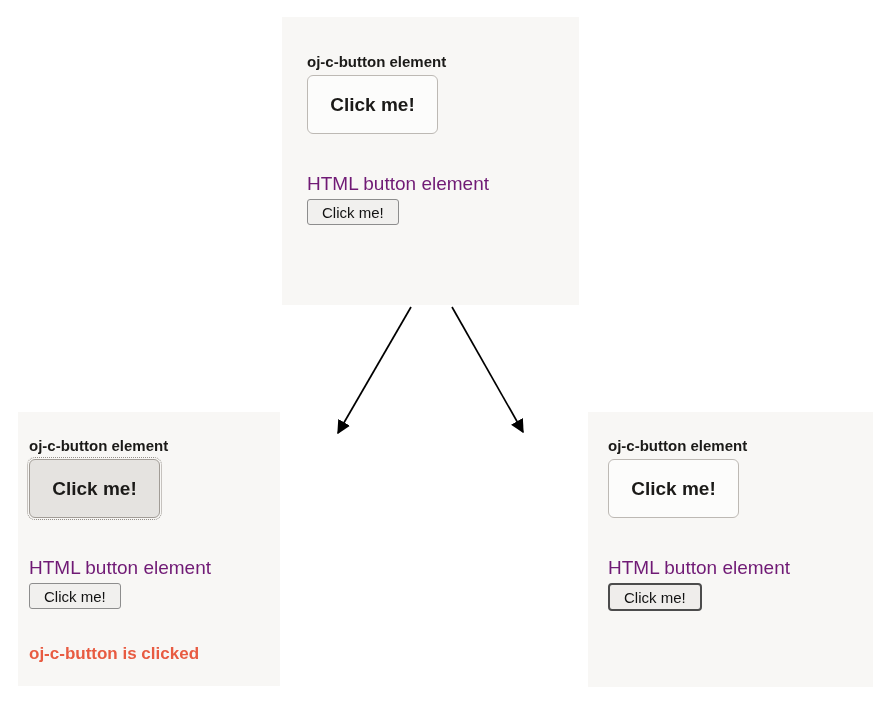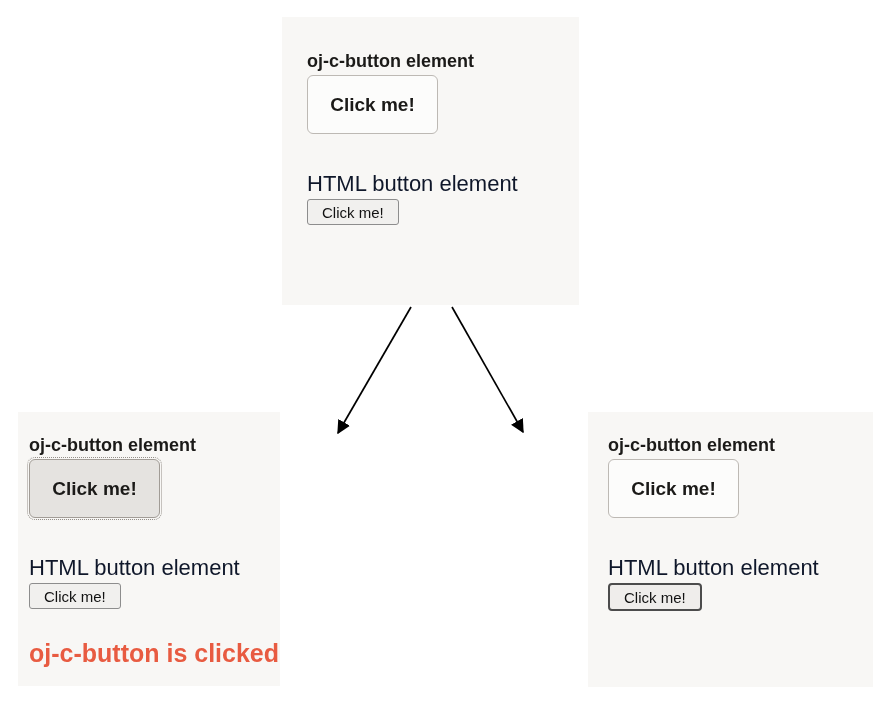--- a/index.html
+++ b/index.html
@@ -12,21 +12,21 @@
   }
   .panel {
     position: absolute;
     background: var(--panel-bg, #f8f7f5);
   }
   .panel-top   { left: 282px; top: 17px;  width: 297px; height: 288px; padding: 35px 0 0 25px; }
   .panel-left  { left: 18px;  top: 412px; width: 262px; height: 274px; padding: 24px 0 0 11px; }
   .panel-right { left: 588px; top: 412px; width: 285px; height: 275px; padding: 24px 0 0 20px; }
 
   .oj-section-label {
-    font-size: 18px;
+    font-size: 15px;
     font-weight: bold;
     line-height: 19px;
     color: #1b1a18;
     margin-bottom: 4px;
   }
   .oj-button {
     display: block;
     width: 131px;
     height: 59px;
     background: #fcfcfb;
@@ -39,24 +39,24 @@
     cursor: pointer;
     text-align: center;
   }
   .oj-button--active {
     background: #e5e3e0;
     border: 1px solid #a19c96;
     outline: 1px dotted #938e88;
     outline-offset: 1px;
   }
   .html-section-label {
-    font-size: 22px;
+    font-size: 19px;
     font-weight: normal;
     line-height: 23px;
-    color: #0f172a;
+    color: #701a75;
     margin-top: 38px;
     margin-bottom: 4px;
   }
   .html-button {
     display: block;
     height: 26px;
     padding: 0 14px;
     background: #f1f0ee;
     border: 1px solid #8d8d8d;
     border-radius: 3px;
@@ -65,21 +65,21 @@
     color: #121212;
     cursor: pointer;
   }
   .html-button--focused {
     height: 28px;
     background: #efedeb;
     border: 2px solid #4c4c4c;
     border-radius: 4px;
   }
   .message {
-    font-size: 25px;
+    font-size: 17px;
     font-weight: bold;
     line-height: 23px;
     color: var(--message-text, #e85b41);
     margin-top: 33px;
   }
   .panel-right .message { margin-top: 31px; }
 
   .arrows {
     position: absolute;
     left: 0; top: 0;

